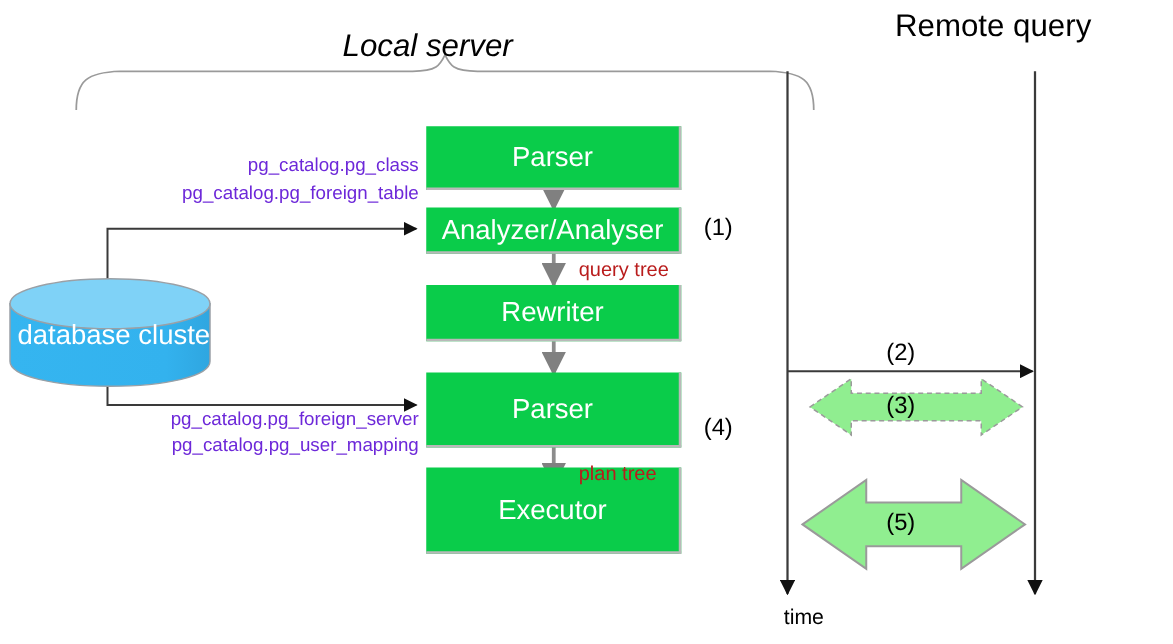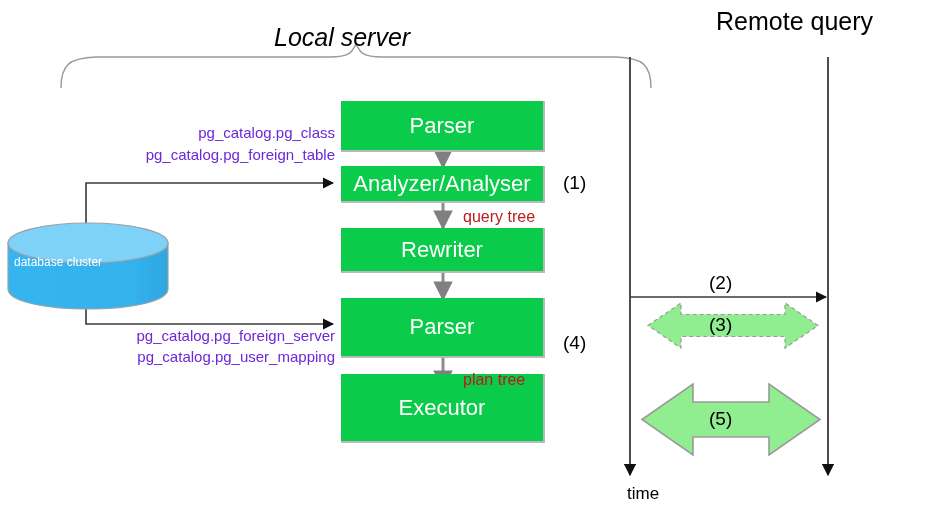--- a/index.html
+++ b/index.html
@@ -62,21 +62,21 @@
   }
   .arrow-num {
     position: absolute;
     font-size: 19px;
     color: #000000;
     white-space: nowrap;
     z-index: 5;
   }
   .cyl-label {
     position: absolute;
-    font-size: 12px;
+    font-size: 22px;
     color: #ffffff;
     white-space: nowrap;
     z-index: 4;
   }
   .time-label {
     position: absolute;
     font-size: 17px;
     color: #000000;
     white-space: nowrap;
     margin-left: 17px;

